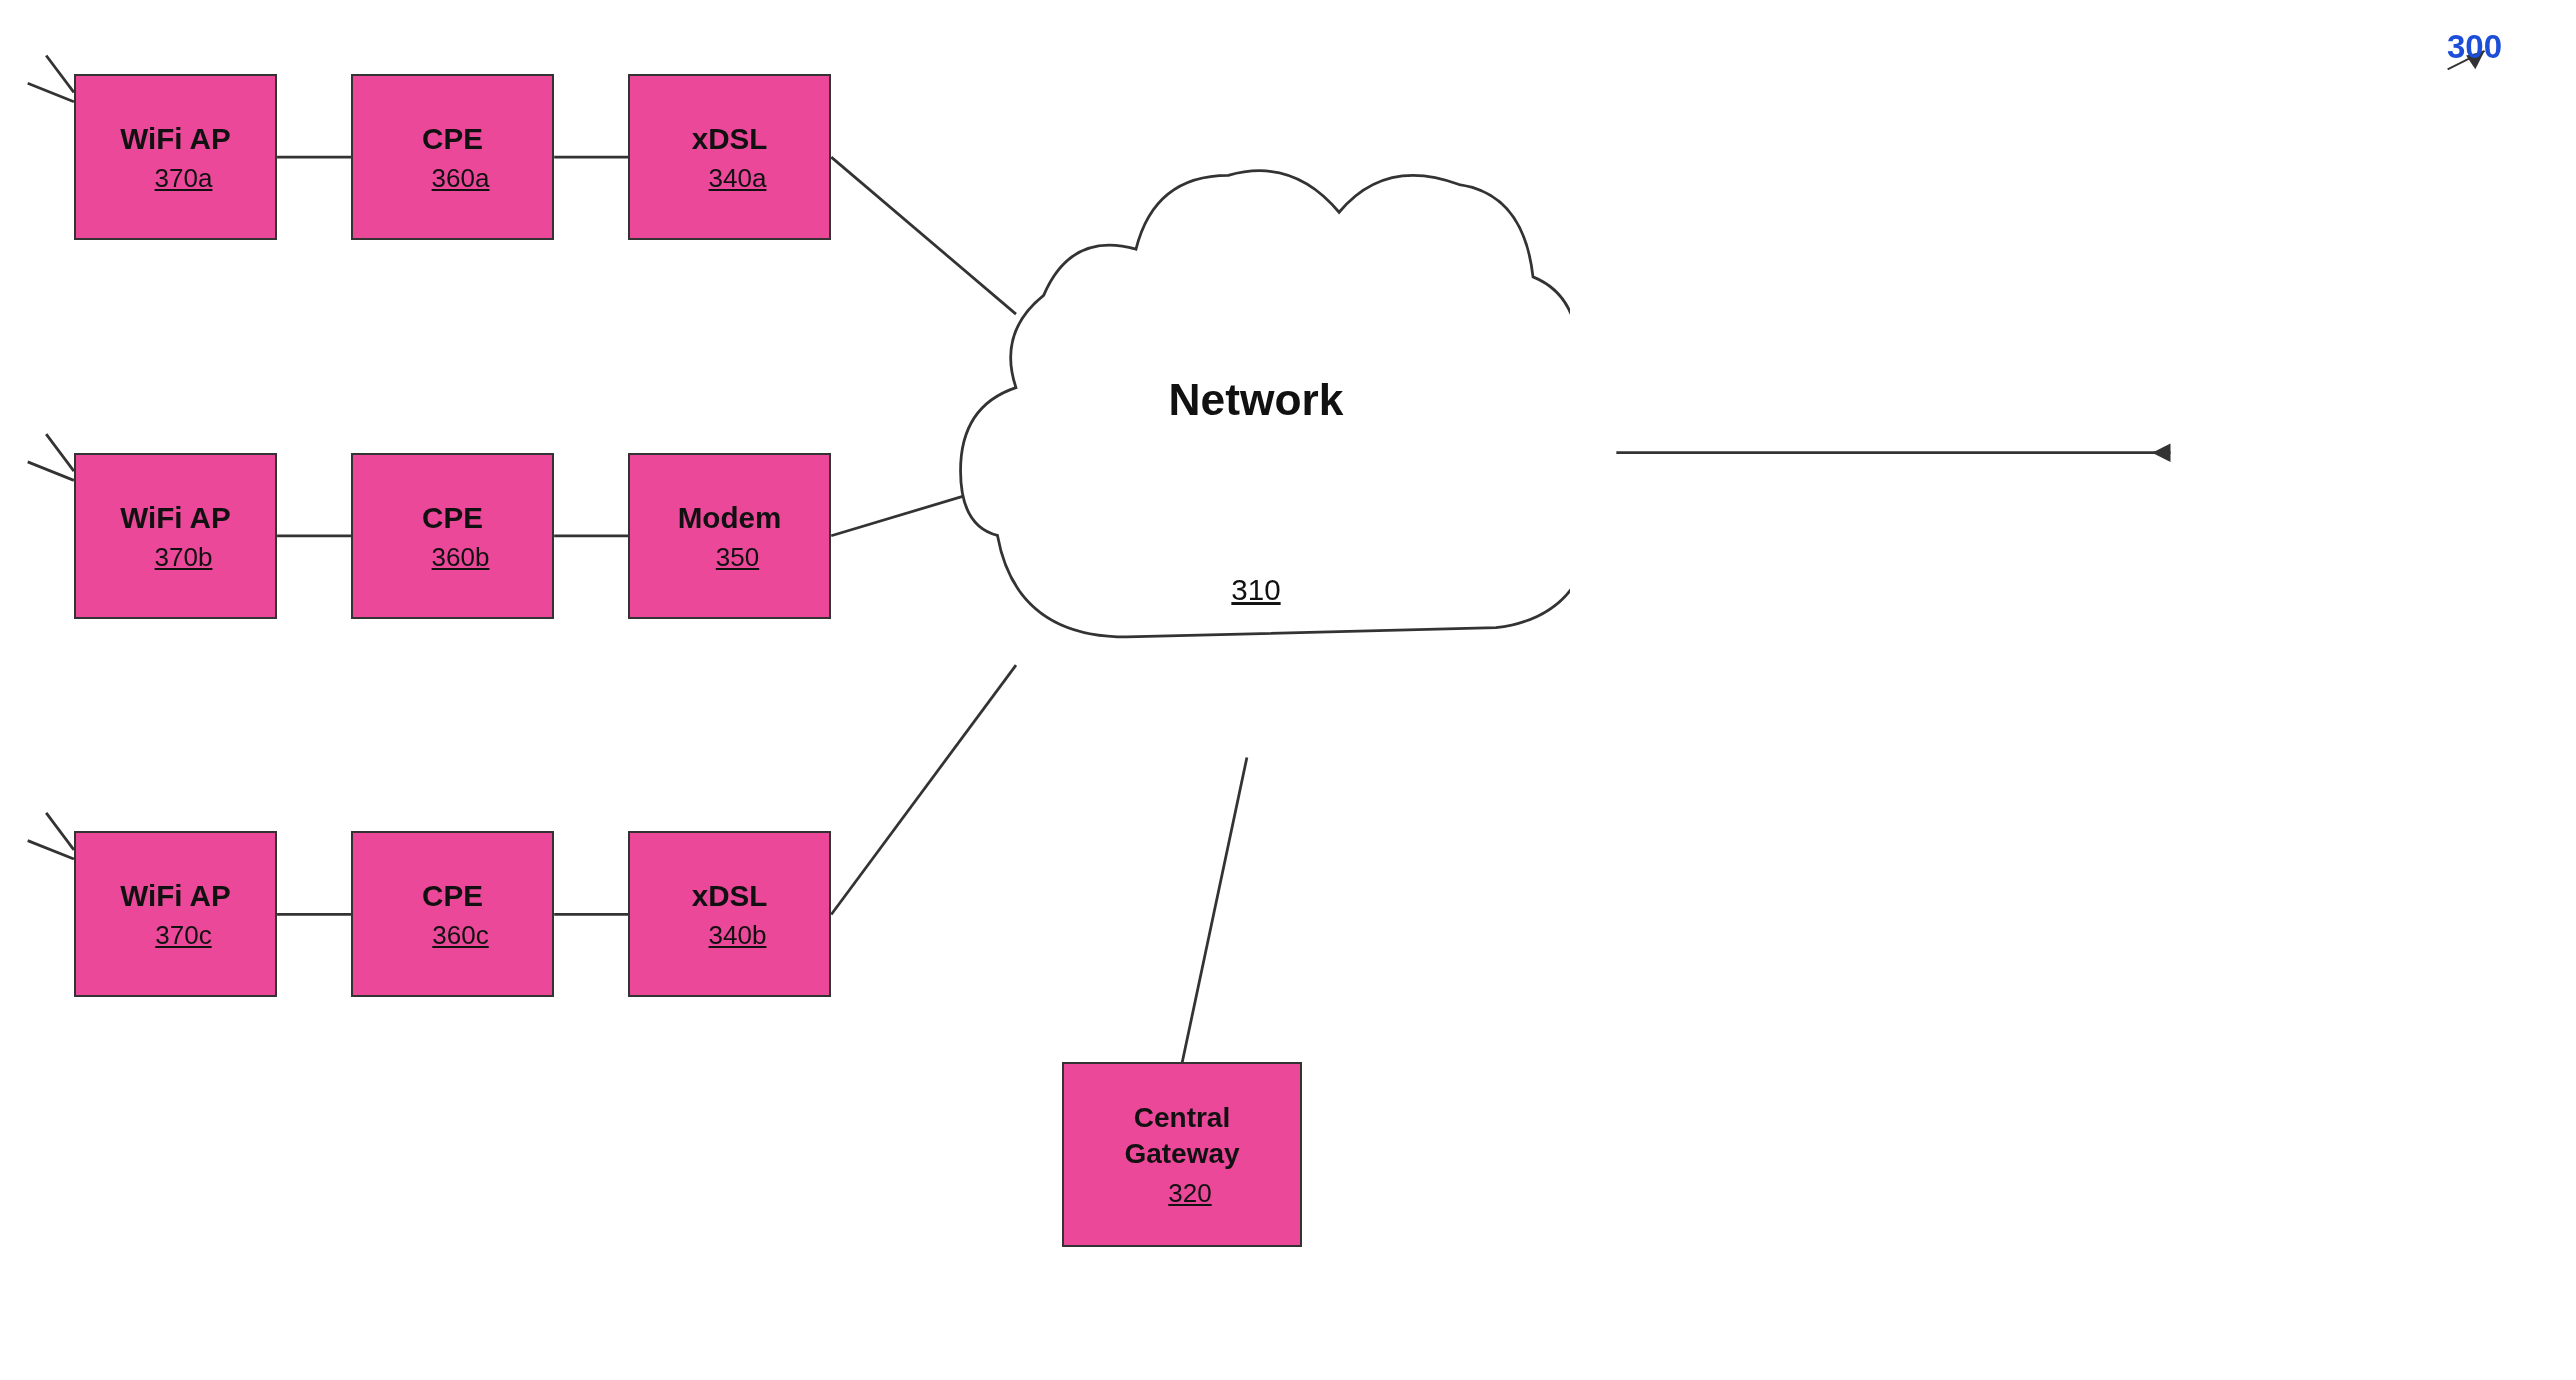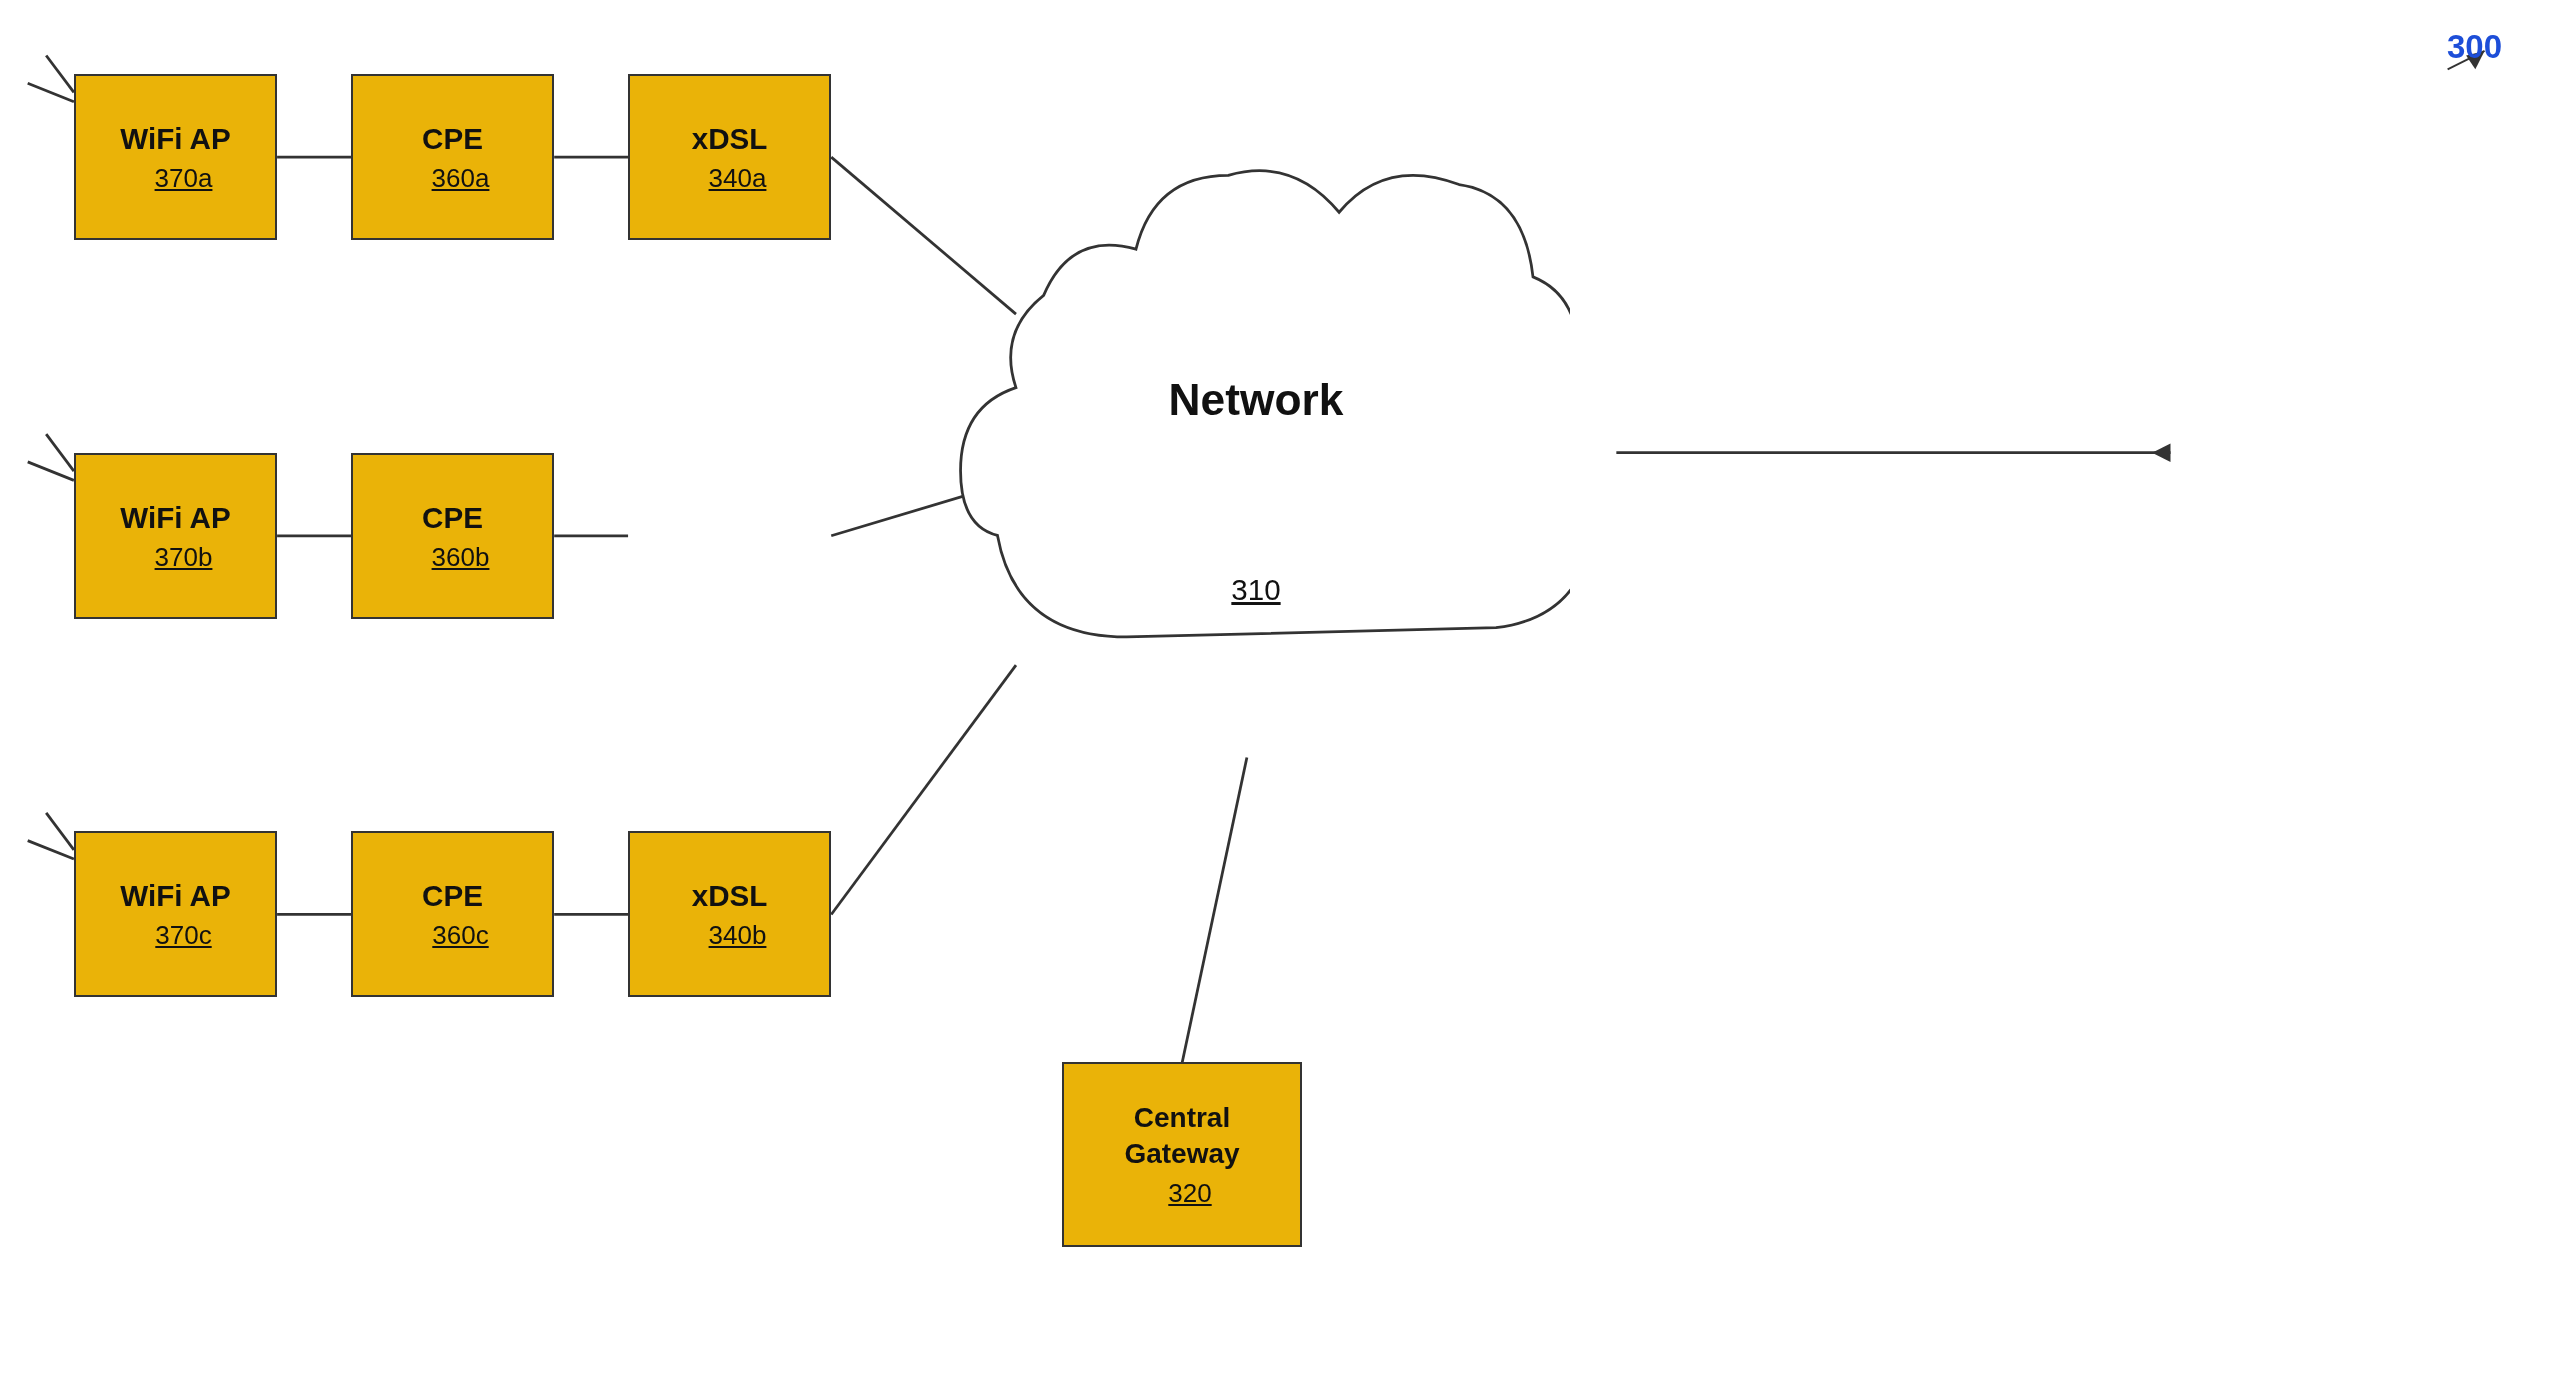--- a/index.html
+++ b/index.html
@@ -15,21 +15,21 @@
     .diagram-container {
       position: absolute;
       top: 0; left: 0;
       width: 2576px;
       height: 1381px;
     }
 
     .box {
       position: absolute;
       border: 2.8px solid #333;
-      background: #eab308;
+      background: #ec4899;
       display: flex;
       flex-direction: column;
       align-items: center;
       justify-content: center;
       text-align: center;
     }
 
     .box-label {
       font-size: 29.6px;
       font-weight: bold;
@@ -147,20 +147,24 @@
   <div class="box" style="left:74px; top:453px; width:203px; height:166px;">
     <span class="box-label">WiFi AP</span>
     <span class="box-id">370b</span>
   </div>
 
   <div class="box" style="left:351px; top:453px; width:203px; height:166px;">
     <span class="box-label">CPE</span>
     <span class="box-id">360b</span>
   </div>
 
+  <div class="box" style="left:628px; top:453px; width:203px; height:166px;">
+    <span class="box-label">Modem</span>
+    <span class="box-id">350</span>
+  </div>
 
   <div class="box" style="left:74px; top:831px; width:203px; height:166px;">
     <span class="box-label">WiFi AP</span>
     <span class="box-id">370c</span>
   </div>
 
   <div class="box" style="left:351px; top:831px; width:203px; height:166px;">
     <span class="box-label">CPE</span>
     <span class="box-id">360c</span>
   </div>

